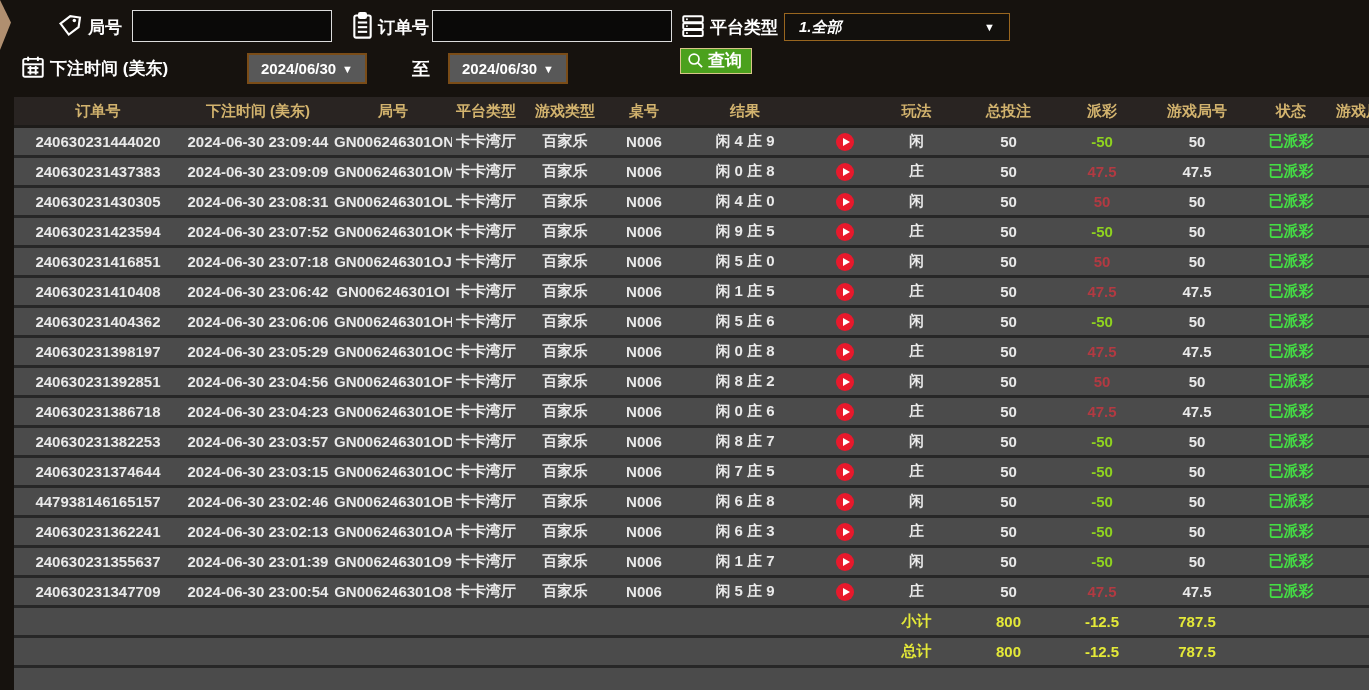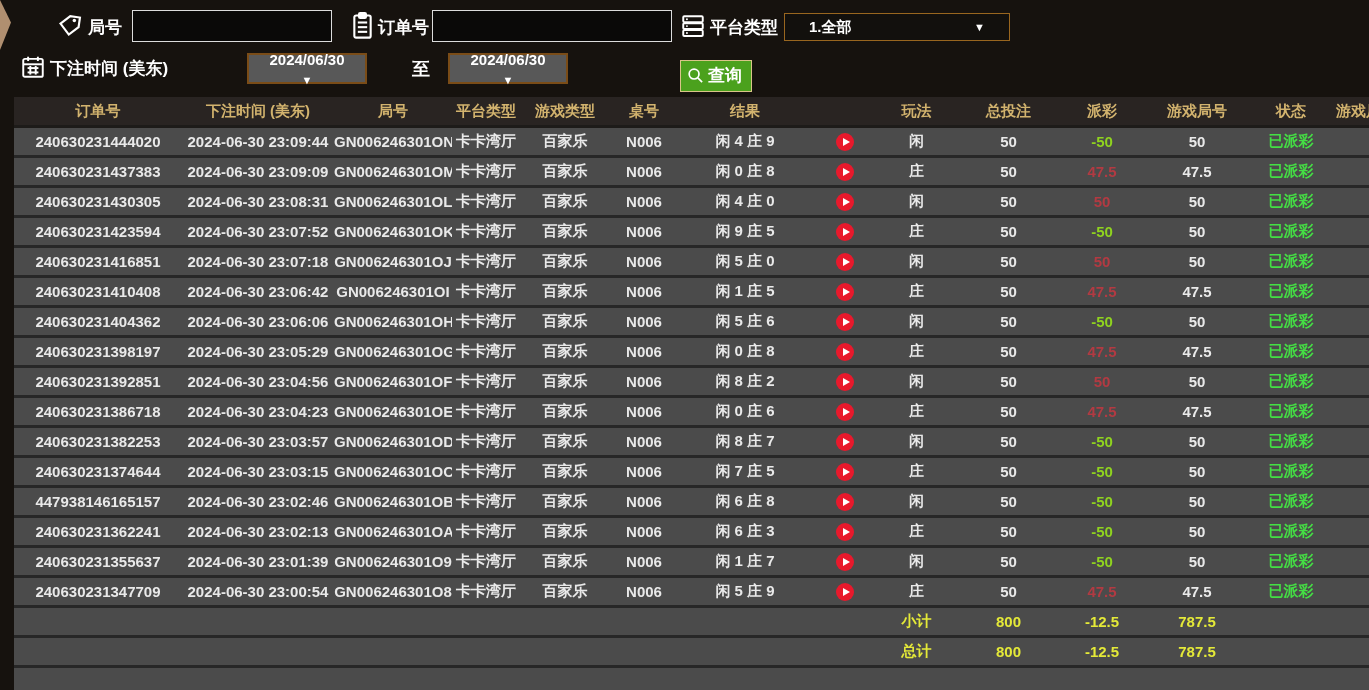--- a/index.html
+++ b/index.html
@@ -24,25 +24,26 @@
     position:absolute;background:#0a0908;border:1px solid #dcdcdc;
     color:#fff;font-size:15px;font-weight:bold;padding:0 6px;outline:none;
     font-family:"Liberation Sans","DejaVu Sans",sans-serif;
   }
   .select-box{
     position:absolute;display:flex;align-items:center;justify-content:space-between;
     cursor:pointer;box-sizing:border-box;color:#fff;font-size:15px;
   }
   .platform-select{
     background:#12100d;border:1px solid var(--select-border,#99661f);
-    padding:0 24px;
+    padding:0 14px;
+    font-style:italic;
   }
   .date-select{
     background:var(--date-bg,#585858);border:2px solid var(--date-border,#7a4c17);
-    justify-content:center;gap:6px;flex-direction:column;
+    justify-content:center;gap:6px;
   }
   .select-box .caret{font-size:11px;color:#fff;}
   .search-btn{
     position:absolute;display:flex;align-items:center;gap:4px;
     background:var(--btn-green,#4ba11d);border:1px solid var(--button-border,#d9c488);
     color:#fff;font-size:17px;font-weight:bold;padding:3px 9px 4px 6px;cursor:pointer;
     font-family:"Liberation Sans","DejaVu Sans",sans-serif;
   }
   
   .table-wrap{position:absolute;left:14px;top:97px;width:1355px;height:593px;overflow:hidden;}
@@ -131,21 +132,21 @@
   <span class="flabel" style="left:50px;top:57px;">下注时间 (美东)</span>
   <div class="select-box date-select" style="left:247px;top:53px;width:120px;height:31px;">
     <span>2024/06/30</span>
     <span class="caret">▼</span>
   </div>
   <span class="flabel" style="left:412px;top:57px;font-size:18px;">至</span>
   <div class="select-box date-select" style="left:448px;top:53px;width:120px;height:31px;">
     <span>2024/06/30</span>
     <span class="caret">▼</span>
   </div>
-  <button class="search-btn" style="left:680px;top:60px;height:32px;">
+  <button class="search-btn" style="left:680px;top:48px;height:26px;">
     <span style="display:flex;">
       <svg width="17" height="17" viewBox="0 0 18 18" fill="none" stroke="#fff" stroke-width="1.8">
         <circle cx="7.5" cy="7.5" r="5.2"></circle>
           <line x1="11.5" y1="11.5" x2="16" y2="16"></line>
       </svg>
     </span>
     <span>查询</span>
   </button>
 </div>
 

